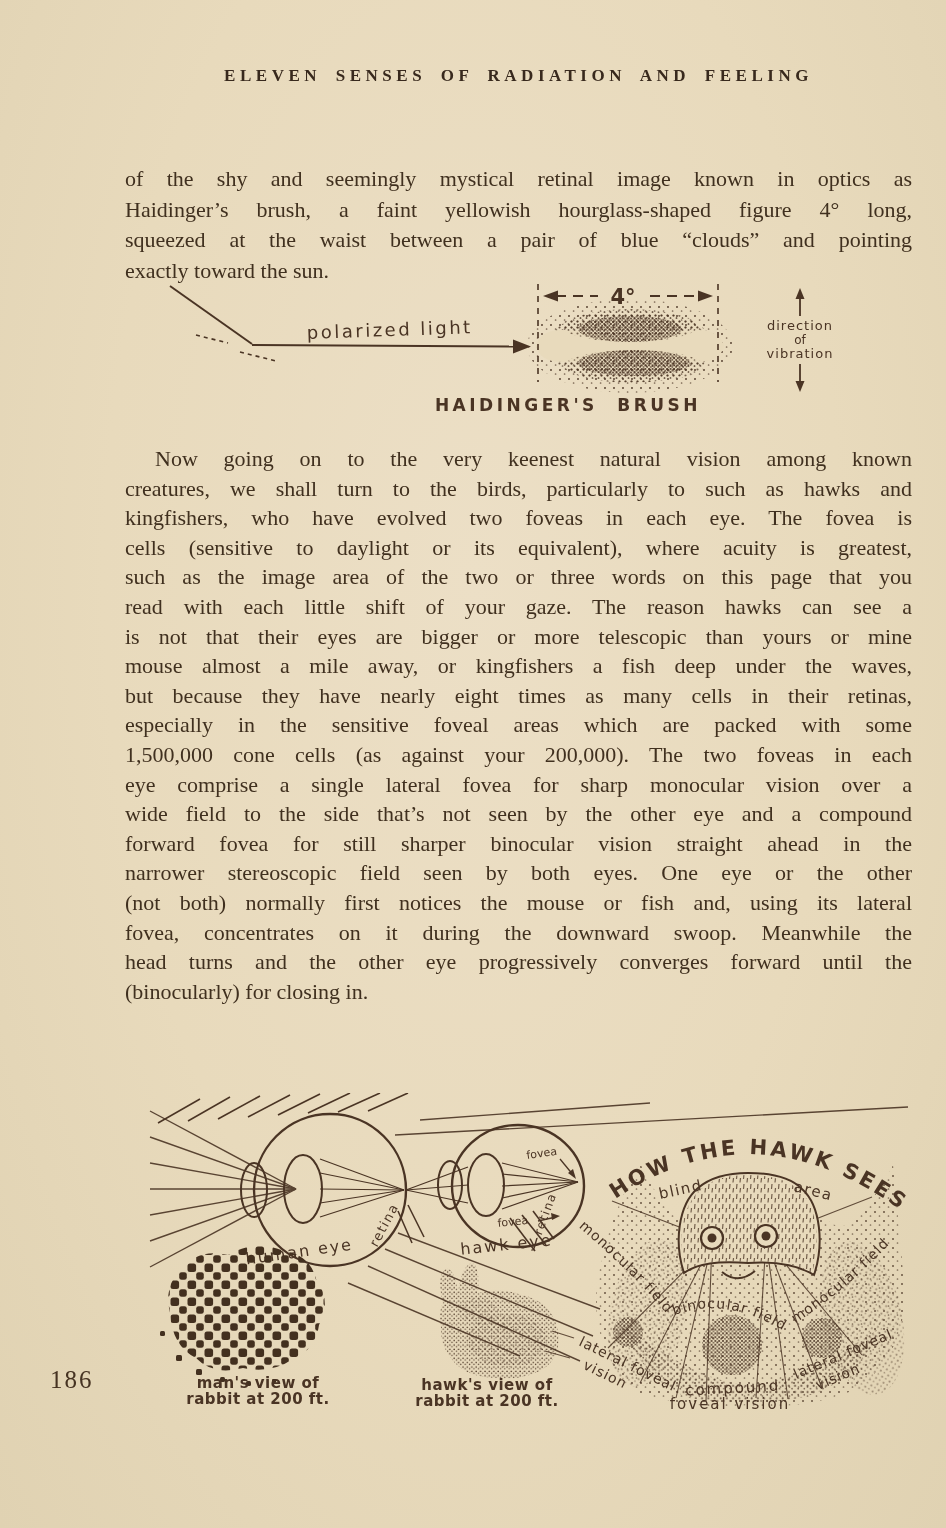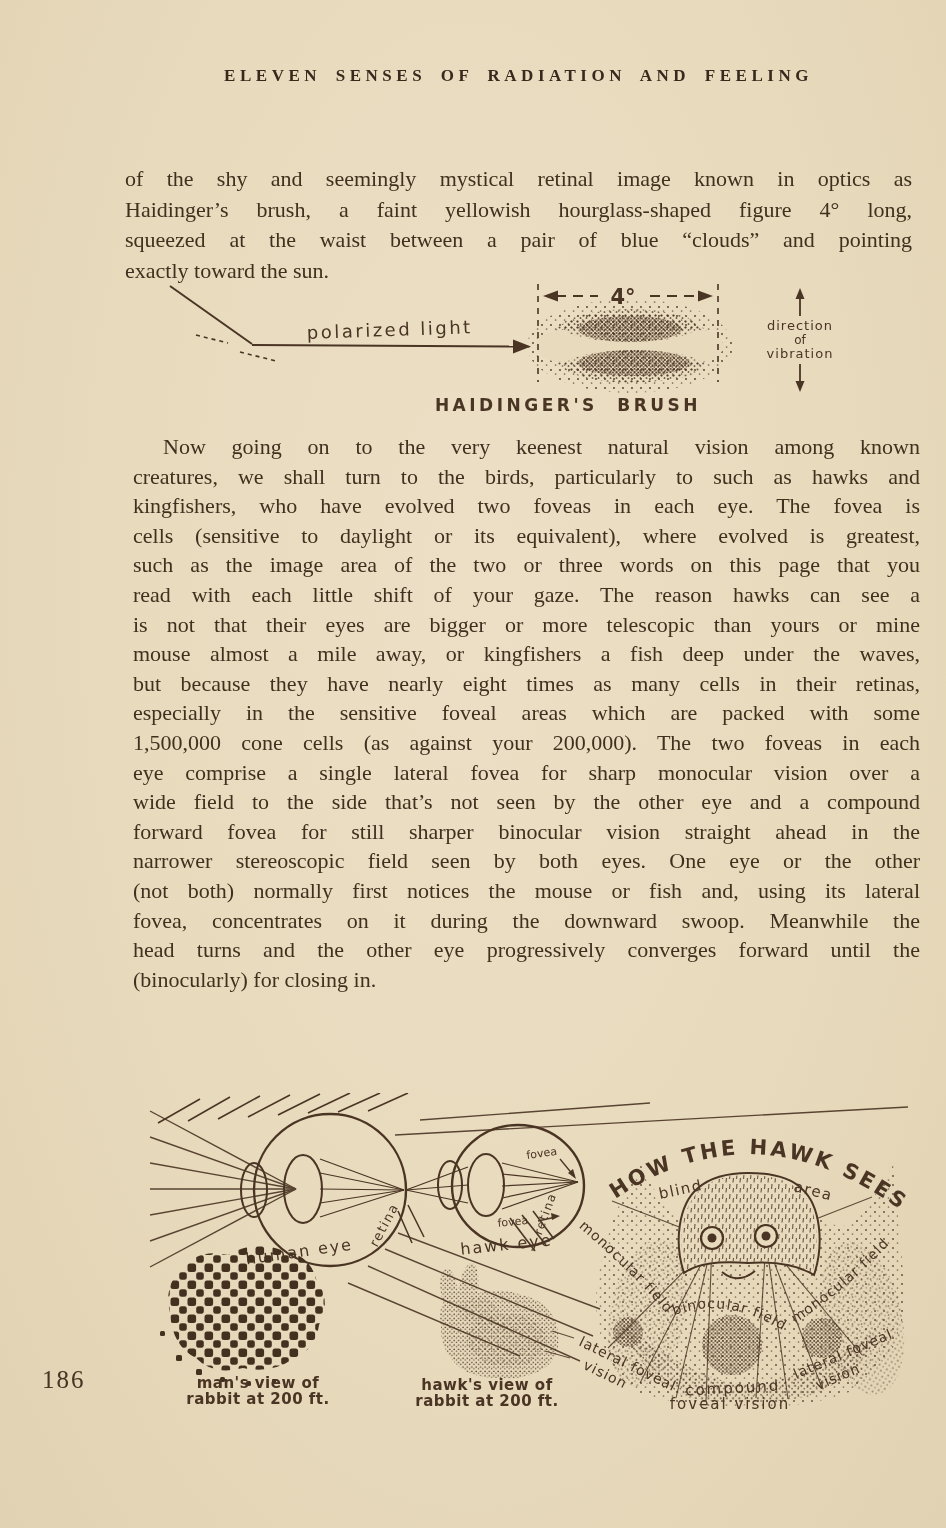--- a/index.html
+++ b/index.html
@@ -10,26 +10,26 @@
   }
   .header{
     position:absolute;top:66px;left:125px;width:787px;text-align:center;
     font-size:17px;font-weight:700;letter-spacing:4.5px;word-spacing:6px;color:#38291d;
   }
   .para{position:absolute;left:125px;width:787px;font-size:22px;color:#40301f;}
   .pline{text-align:justify;text-align-last:justify;white-space:normal;}
   .pline.last{text-align-last:left;font-family:Liberation Serif, serif;}
   .pline.indent{text-indent:30px;}
   #para1{top:120px;line-height:30.6px;margin-top:44px;}
-  #para2{top:432px;line-height:29.6px;margin-left:8px;}
+  #para2{top:444px;line-height:29.6px;}
   .figsvg{position:absolute;left:0;display:block;}
   #fig1{top:278px;}
   #fig2{top:1093px;}
   .pagenum{
-    position:absolute;left:42px;top:1366px;font-size:25px;letter-spacing:2px;color:#463322;
+    position:absolute;left:50px;top:1366px;font-size:25px;letter-spacing:2px;color:#463322;
   }
   text{fill:#4a3424;}
   .hand{font-family:"DejaVu Sans", sans-serif;}
 </style>
 </head>
 <body>
 
 <div id="page">
 
   <div class="header">ELEVEN SENSES OF RADIATION AND FEELING</div>
@@ -96,21 +96,21 @@
       <text class="hand" x="800" y="80" text-anchor="middle" font-size="13" letter-spacing="1">vibration</text>
     </g>
 
     <text class="hand" x="568" y="133" text-anchor="middle" font-size="17" font-weight="bold" letter-spacing="3.5" word-spacing="10">HAIDINGER'S  BRUSH</text>
   </svg>
 
   <div id="para2" class="para">
     <div class="pline indent">Now going on to the very keenest natural vision among known</div>
     <div class="pline">creatures, we shall turn to the birds, particularly to such as hawks and</div>
     <div class="pline">kingfishers, who have evolved two foveas in each eye.  The fovea is</div>
-    <div class="pline">cells (sensitive to daylight or its equivalent), where evolved is greatest,</div>
+    <div class="pline">cells (sensitive to daylight or its equivalent), where acuity is greatest,</div>
     <div class="pline">such as the image area of the two or three words on this page that you</div>
     <div class="pline">read with each little shift of your gaze.  The reason hawks can see a</div>
     <div class="pline">is not that their eyes are bigger or more telescopic than yours or mine</div>
     <div class="pline">mouse almost a mile away, or kingfishers a fish deep under the waves,</div>
     <div class="pline">but because they have nearly eight times as many cells in their retinas,</div>
     <div class="pline">especially in the sensitive foveal areas which are packed with some</div>
     <div class="pline">1,500,000 cone cells (as against your 200,000).  The two foveas in each</div>
     <div class="pline">eye comprise a single lateral fovea for sharp monocular vision over a</div>
     <div class="pline">wide field to the side that’s not seen by the other eye and a compound</div>
     <div class="pline">forward fovea for still sharper binocular vision straight ahead in the</div>

